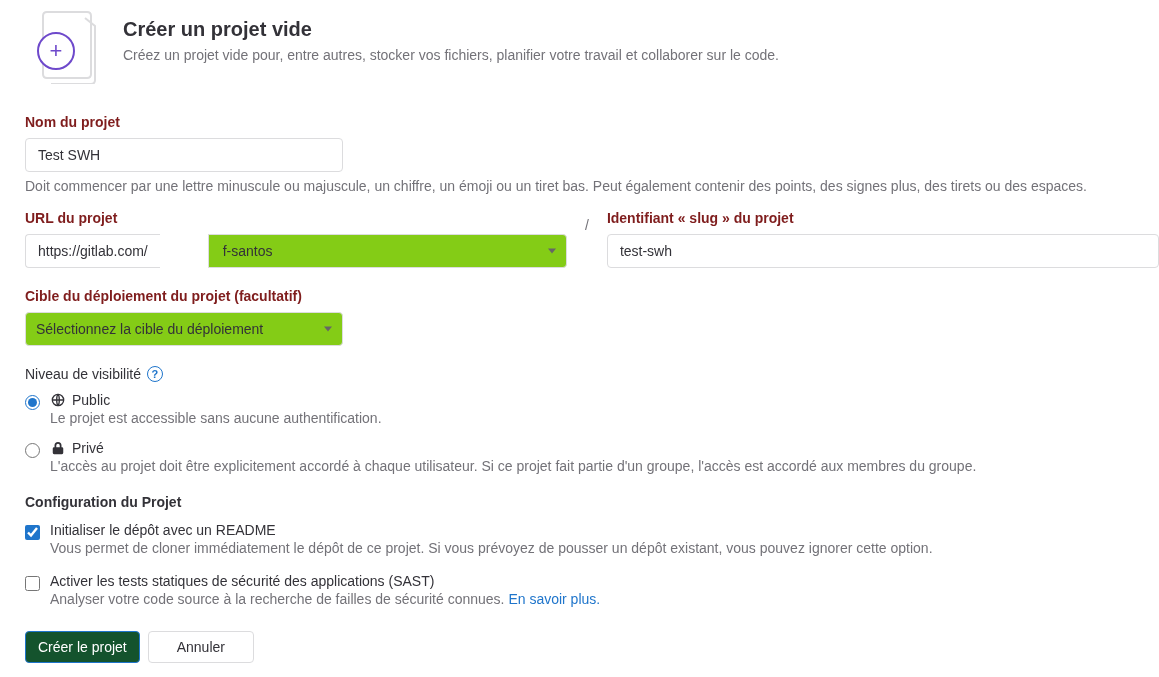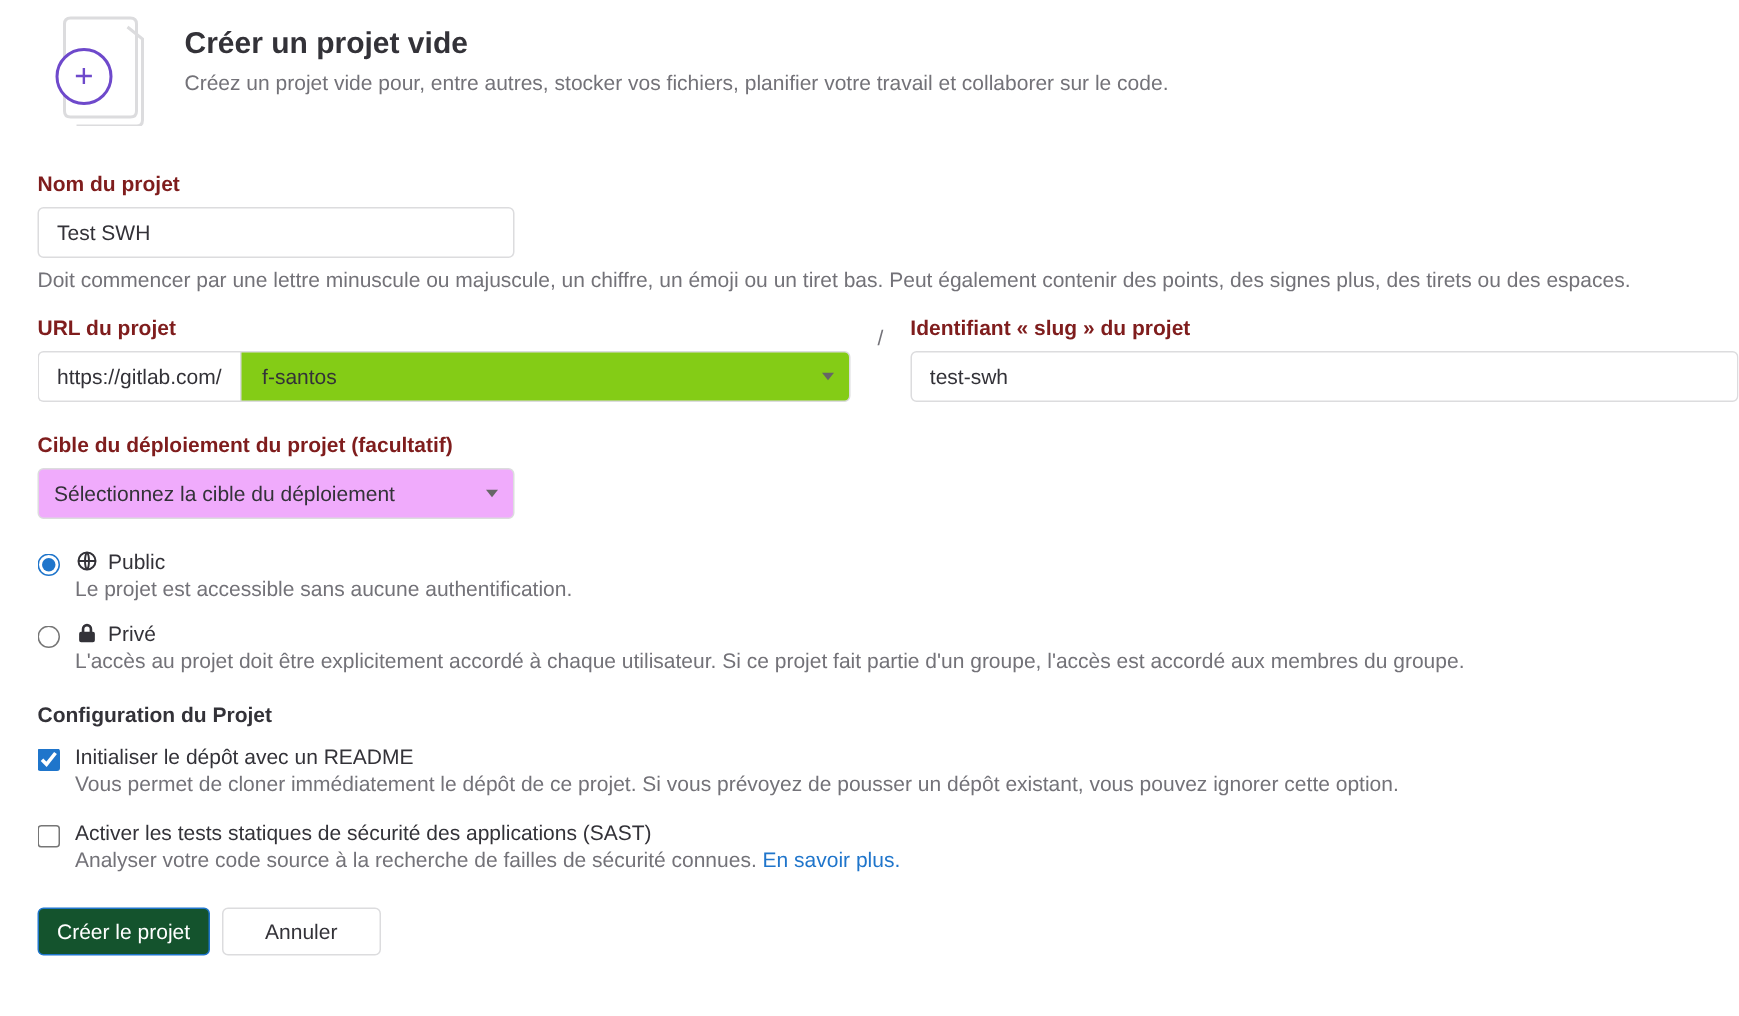--- a/index.html
+++ b/index.html
@@ -33,42 +33,42 @@
     input[type="text"] {
       border: 1px solid #dcdcde; border-radius: 4px;
       padding: 8px 12px; font-size: 14px; color: #333238;
       background: #fff; height: 34px;
     }
     .helper { font-size: 14px; color: #737278; margin-top: 6px; }
     .url-row { display: flex; gap: 18px; align-items: flex-start; }
     .url-col { flex: 0 0 542px; }
     .slug-col { flex: 1; }
     .slash { font-size: 14px; color: #737278; padding-top: 7px; }
-    .url-group { display: flex; width: 100%; }
+    .url-group { display: flex; width: 100%; gap: 48px; }
     .addon {
       border: 1px solid #dcdcde; border-right: none;
       border-radius: 4px 0 0 4px; padding: 8px 12px;
       font-size: 14px; color: #333238; background: #fff;
       display: flex; align-items: center; height: 34px;
     }
     .select-ns {
       flex: 1; border: 1px solid #dcdcde; border-radius: 0 4px 4px 0;
       padding: 0 28px 0 14px; font-size: 14px; color: #333238;
       background: #84cc16; height: 34px; display: flex; align-items: center;
       position: relative;
     }
     .chevron {
       position: absolute; right: 10px; top: 50%; transform: translateY(-50%);
       width: 0; height: 0; border-left: 4px solid transparent;
       border-right: 4px solid transparent; border-top: 5px solid #666;
     }
     .select-deploy {
       width: 318px; border: 1px solid #dcdcde; border-radius: 4px;
       padding: 0 28px 0 10px; font-size: 14px; color: #333238;
-      background: #f0abfc; height: 34px; display: flex; align-items: center;
+      background: #84cc16; height: 34px; display: flex; align-items: center;
       position: relative;
     }
     .vis-label { display: flex; align-items: center; gap: 6px; margin-bottom: 10px; }
     .help-icon {
       width: 16px; height: 16px; border-radius: 50%;
       border: 1.5px solid #1f75cb; color: #1f75cb;
       display: inline-flex; align-items: center; justify-content: center;
       font-size: 11px; font-weight: 600;
     }
     .radio-item, .check-item { display: flex; gap: 10px; margin-bottom: 14px; align-items: flex-start; }
@@ -136,20 +136,24 @@
 
 <div class="form-group" style="margin-top:20px">
   <label class="field-label">Cible du déploiement du projet (facultatif)</label>
   <div class="select-deploy">
     <span>Sélectionnez la cible du déploiement</span>
     <span class="chevron"></span>
   </div>
 </div>
 
 <div class="vis-group">
+  <div class="vis-label">
+    <span>Niveau de visibilité</span>
+    <span class="help-icon">?</span>
+  </div>
 
   <div class="radio-item">
     <input type="radio" name="vis" checked="" style="">
     <div>
       <div class="opt-head">
         <span class="globe-icon">
           <svg width="14" height="14" viewBox="0 0 16 16">
               <circle cx="8" cy="8" r="6.5" fill="none" stroke="#333238" stroke-width="1.5"></circle>
               <path d="M1.5 8h13M8 1.5c2 2 2 11 0 13M8 1.5c-2 2-2 11 0 13" fill="none" stroke="#333238" stroke-width="1.5"></path>
             </svg>

